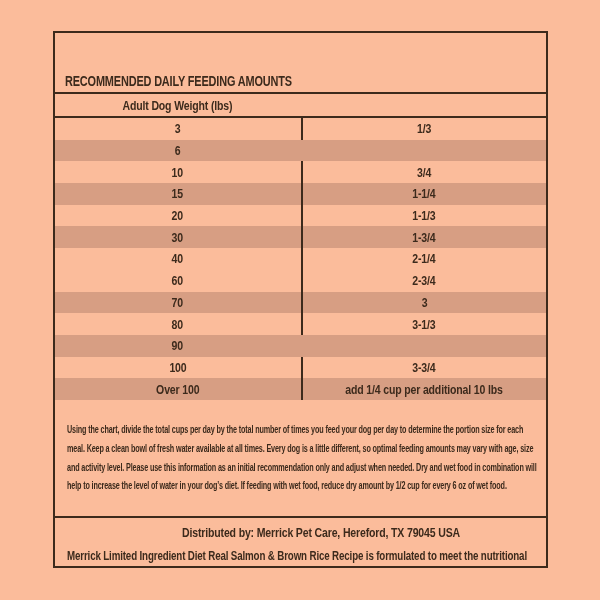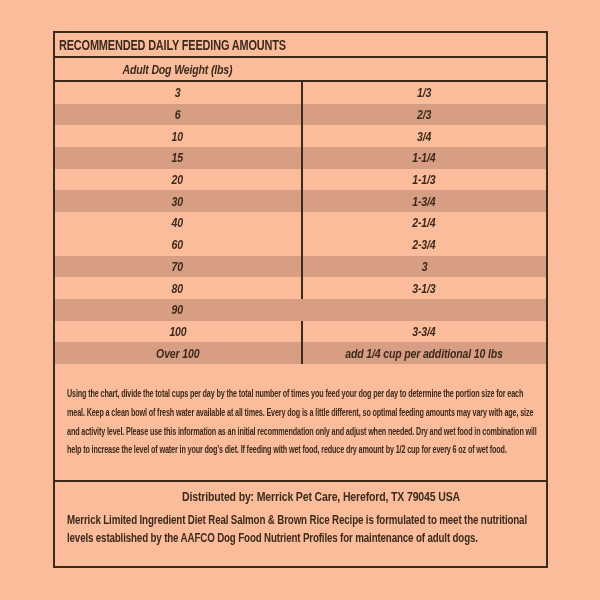--- a/index.html
+++ b/index.html
@@ -36,36 +36,36 @@
     transform-origin: left top;
     letter-spacing: -0.2px;
     white-space: normal;
   }
   .title-bar {
     height: 25px;
     flex: 0 0 25px;
     border-bottom: 2px solid #3C2A1C;
     display: flex;
     align-items: center;
-    padding-left: 4px;
+    padding-left: 10px;
     font-size: 14px;
+    margin-top: 36px;
   }
   .hdr-row {
     height: 24px;
     flex: 0 0 24px;
     border-bottom: 2px solid #3C2A1C;
     display: flex;
   }
   .cell {
     width: 50%;
     display: flex;
     align-items: center;
     justify-content: center;
     font-size: 13.5px;
-    font-style: italic;
   }
   .cell.right { border-left: 2px solid #3C2A1C; }
   .rows {
     height: 282px;
     flex: 0 0 282px;
     display: flex;
     flex-direction: column;
   }
   .trow { flex: 1; display: flex; }
   .trow.stripe { background: #D79E83; }
@@ -110,23 +110,20 @@
       </div>
       <div class="cell right">
         <span class="cond">1/3</span>
       </div>
     </div>
 
     <div class="trow stripe">
       <div class="cell">
         <span class="cond">6</span>
       </div>
-      <div class="cell right">
-        <span class="cond">2/3</span>
-      </div>
     </div>
 
     <div class="trow">
       <div class="cell">
         <span class="cond">10</span>
       </div>
       <div class="cell right">
         <span class="cond">3/4</span>
       </div>
     </div>

